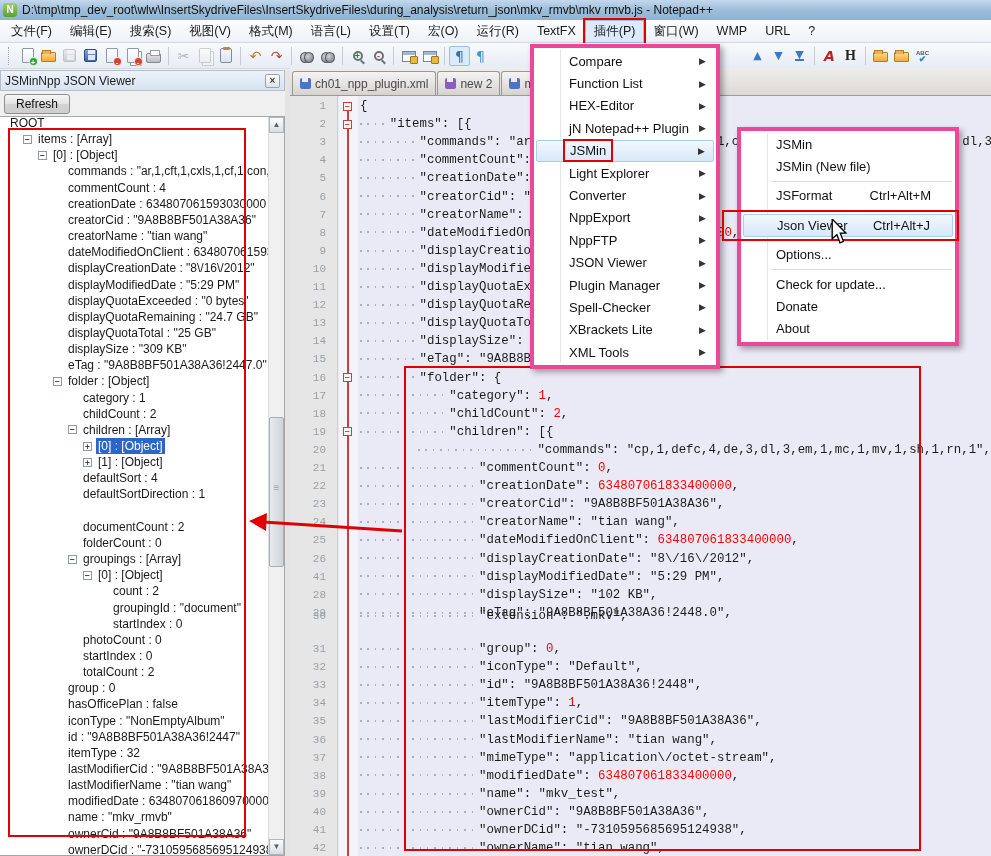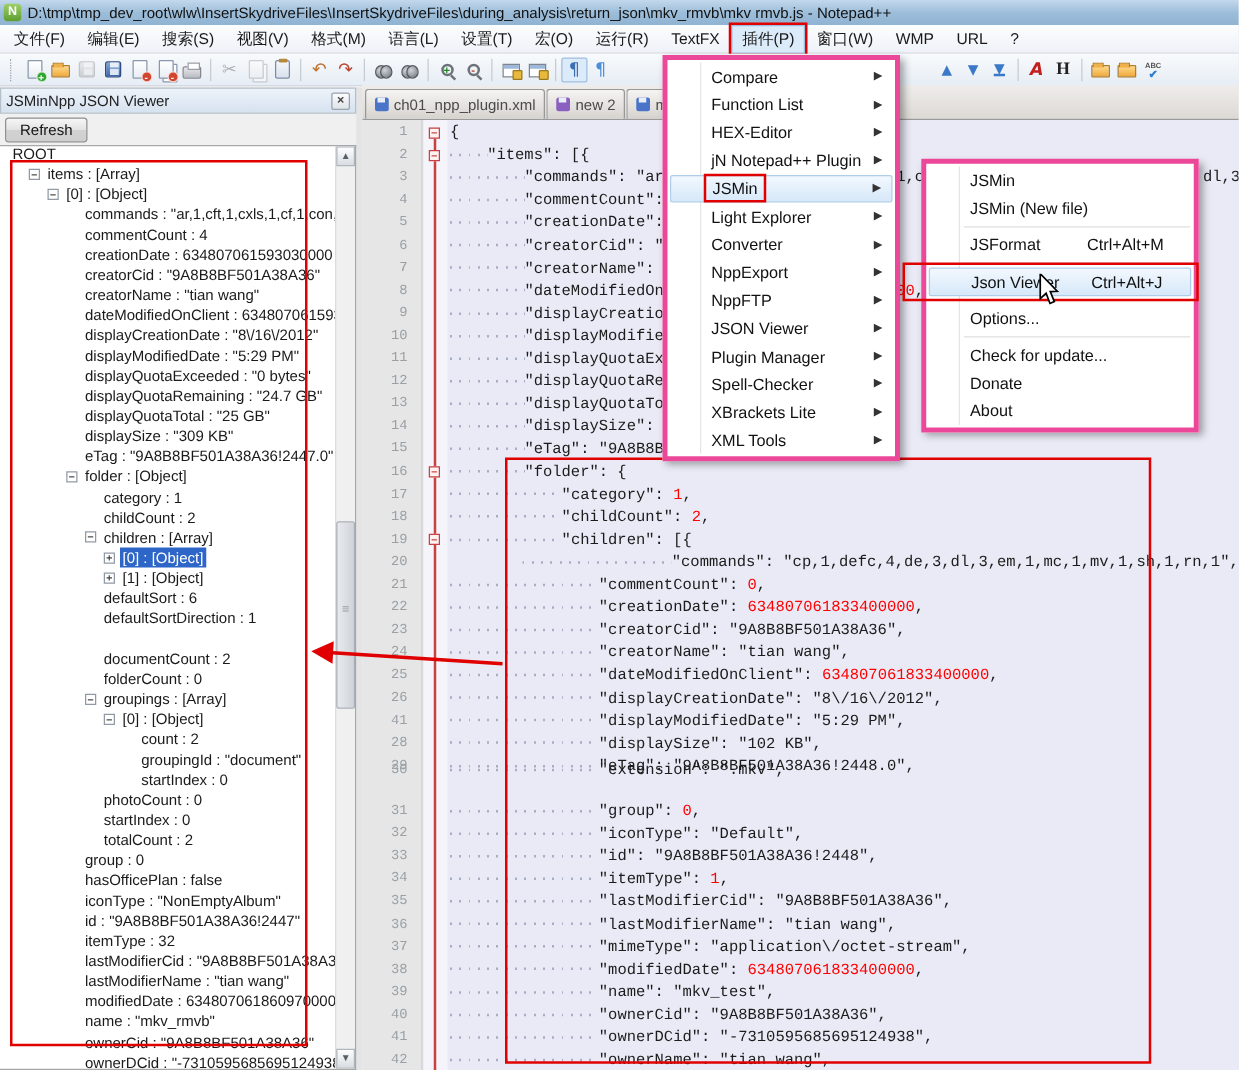--- a/index.html
+++ b/index.html
@@ -334,21 +334,21 @@
     </div>
     <div class="trow" style="top: 321px; padding-left: 83px;">
       <span class="texp">+</span>
       <span class="tlabel sel">[0] : [Object]</span>
     </div>
     <div class="trow" style="top: 337.15px; padding-left: 83px;">
       <span class="texp">+</span>
       <span class="tlabel">[1] : [Object]</span>
     </div>
     <div class="trow" style="top: 353.3px; padding-left: 81px;">
-      <span class="tlabel">defaultSort : 6</span>
+      <span class="tlabel">defaultSort : 4</span>
     </div>
     <div class="trow" style="top: 369.45px; padding-left: 81px;">
       <span class="tlabel">defaultSortDirection : 1</span>
     </div>
     <div class="trow" style="top: 401.75px; padding-left: 81px;">
       <span class="tlabel">documentCount : 2</span>
     </div>
     <div class="trow" style="top: 417.9px; padding-left: 81px;">
       <span class="tlabel">folderCount : 0</span>
     </div>

